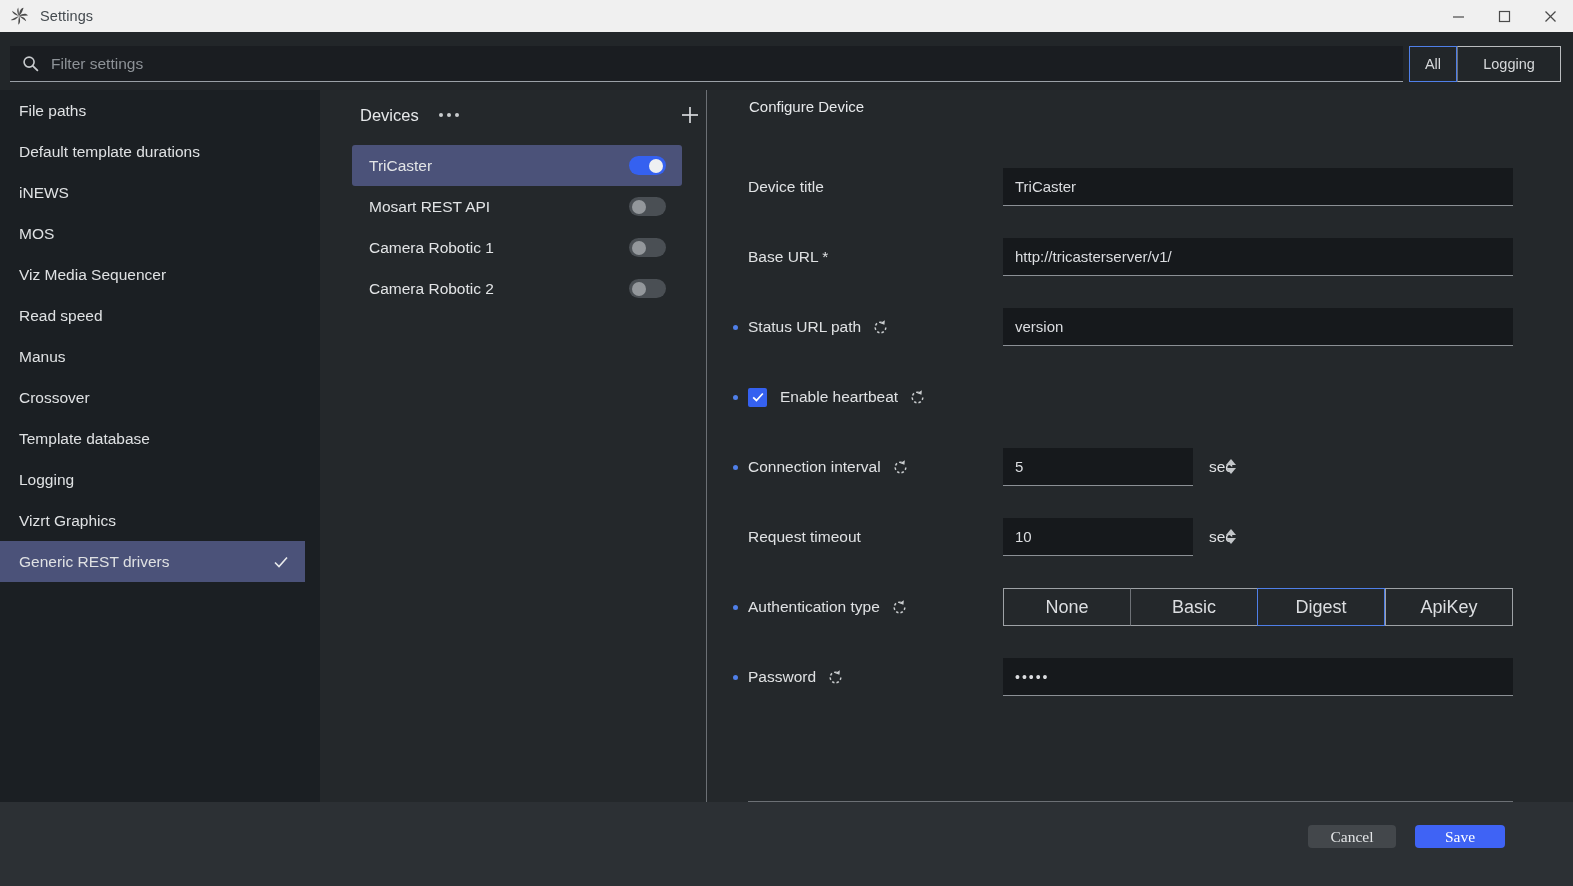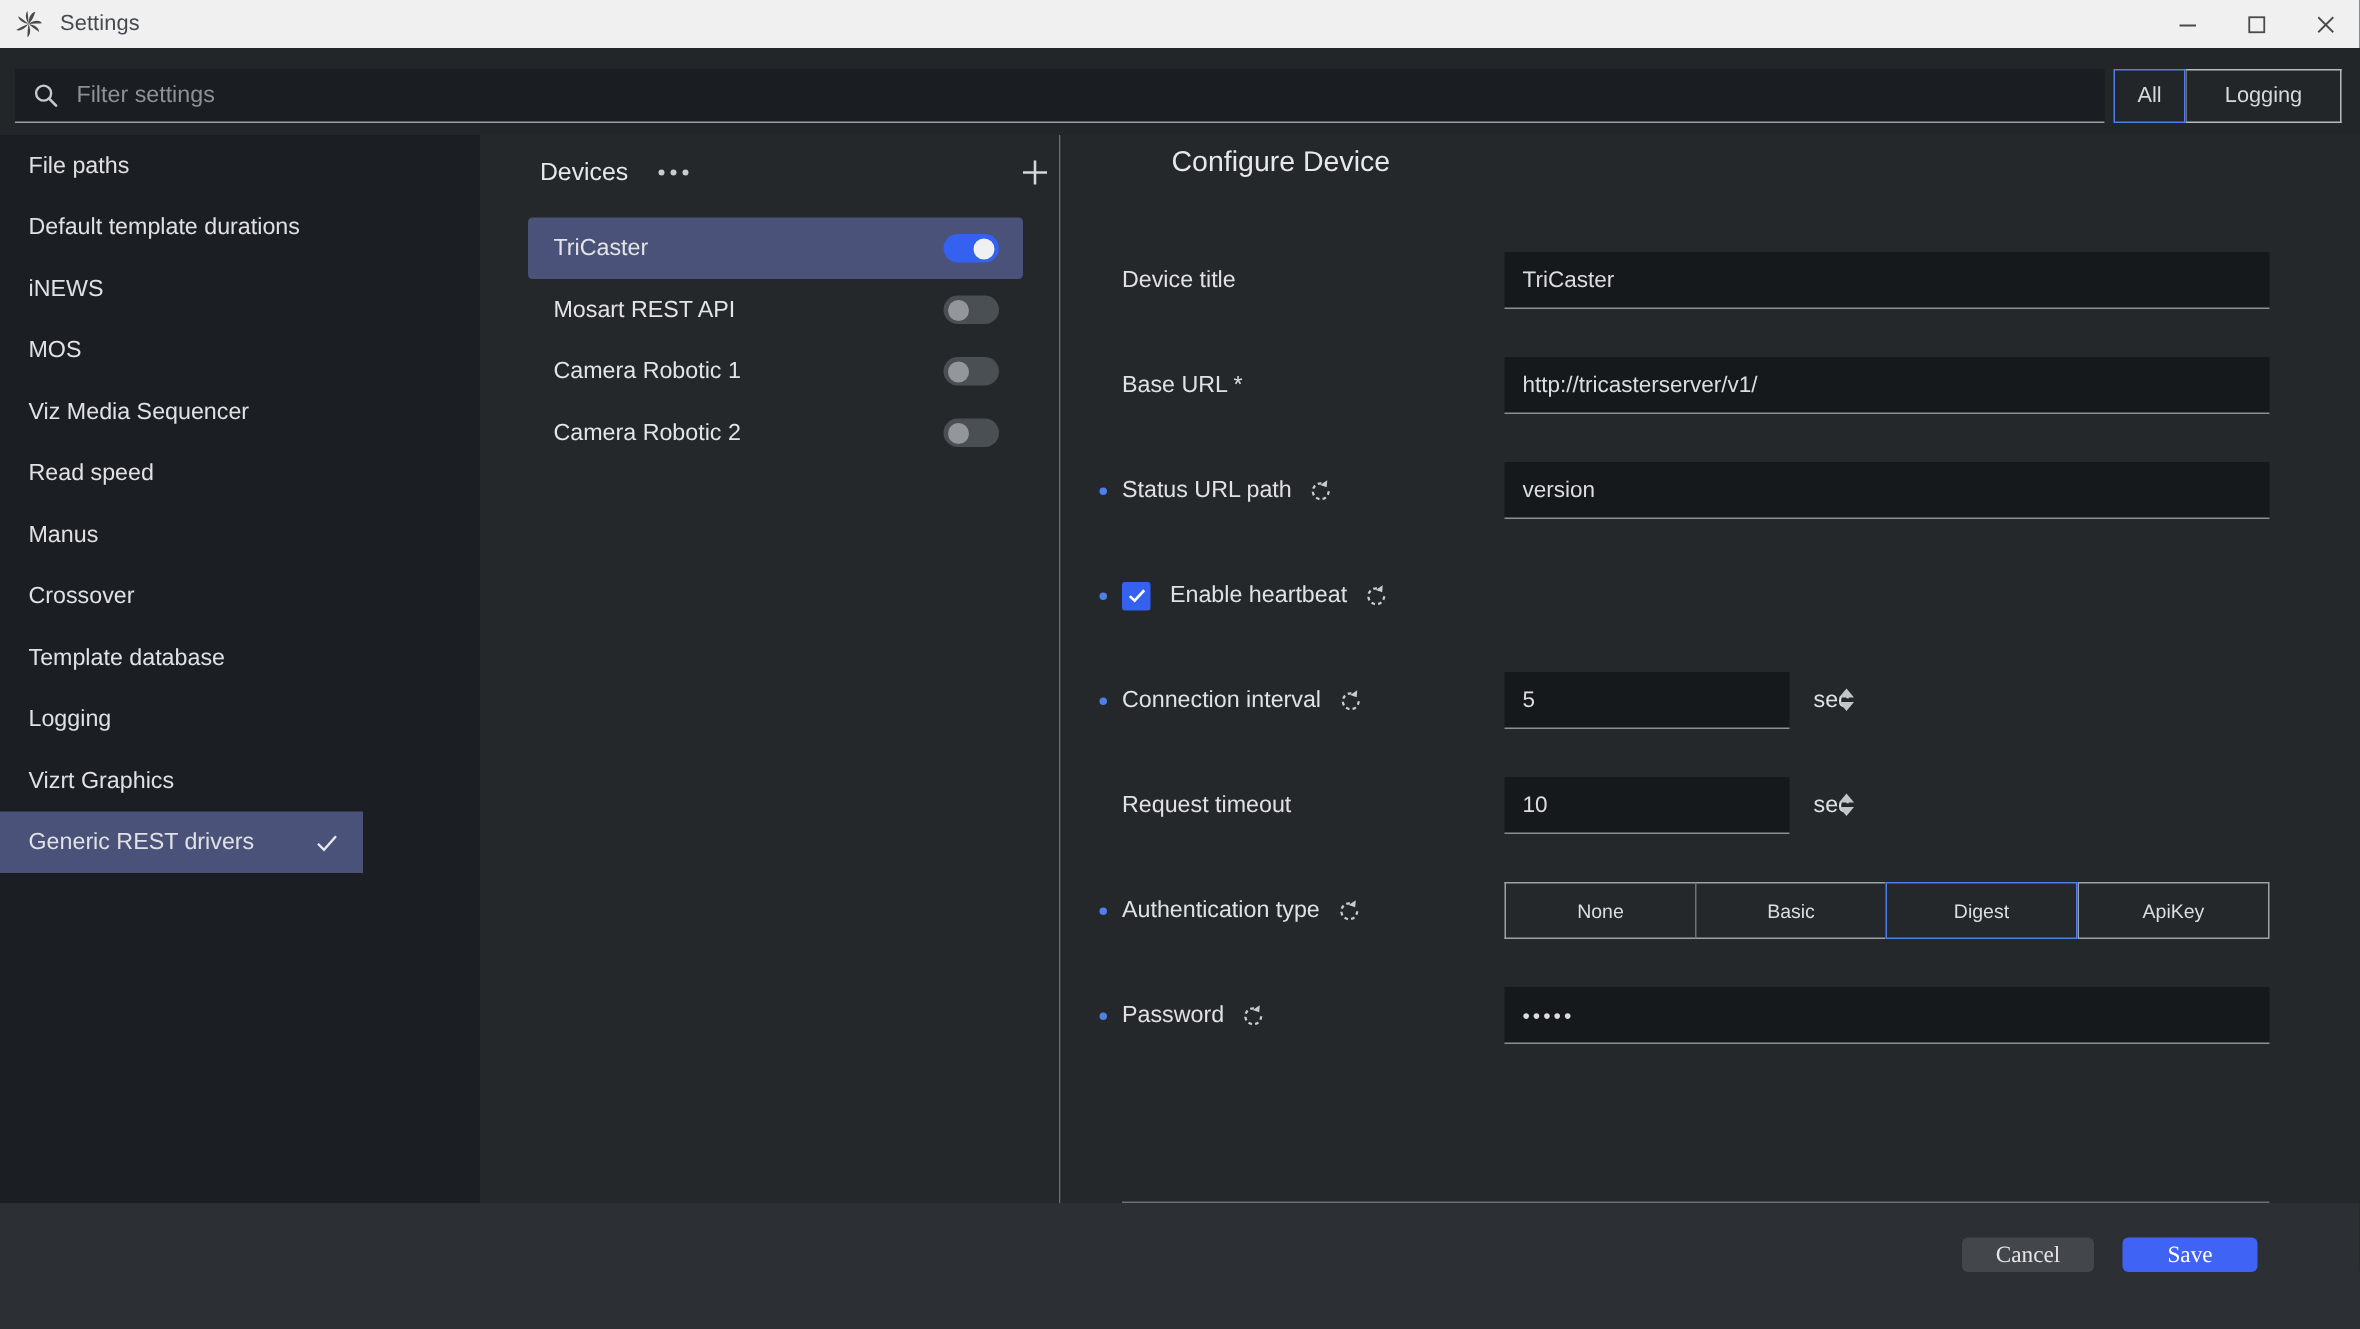--- a/index.html
+++ b/index.html
@@ -60,21 +60,21 @@
   .sidebar {
     position: absolute; left: 0; top: 90px; width: 320px; height: 712px;
     background: #1b1f23;
   }
   .side-item {
     height: 41px; display: flex; align-items: center;
     padding-left: 19px; font-size: 15.5px; color: #dfe1e3;
     white-space: nowrap;
   }
   .side-item.selected {
-    background: #4b5279; width: 242px; position: relative;
+    background: #4b5279; width: 305px; position: relative;
   }
   .side-check {
     position: absolute; right: 16px; top: 50%; transform: translateY(-50%);
     width: 16px; height: 16px;
   }
 
   
   .devices-col {
     position: absolute; left: 320px; top: 90px; width: 386px; height: 712px;
     background: #24282b;
@@ -111,21 +111,21 @@
     background: #6c7075;
   }
 
   
   .config {
     position: absolute; left: 707px; top: 90px; width: 866px; height: 712px;
     background: #24282b;
   }
   .config-title {
     position: absolute; left: 42px; top: 8px;
-    font-size: 19px; color: #e6e8ea; margin-left: 32px;
+    font-size: 15px; color: #e6e8ea;
   }
 
   .form { position: absolute; left: 0; top: 62px; width: 866px; }
   .frow {
     display: flex; align-items: center;
     height: 70px; padding-left: 26px;
   }
   .flabel {
     width: 270px; display: flex; align-items: center; flex: 0 0 auto;
     font-size: 15.5px; color: #dfe1e3; white-space: nowrap;
@@ -171,21 +171,21 @@
   .checkrow { display: flex; align-items: center; }
   .checkbox {
     width: 19px; height: 19px; background: #3561f0; border-radius: 2px;
     display: flex; align-items: center; justify-content: center; flex: 0 0 auto;
   }
   .check-label { margin-left: 13px; font-size: 15.5px; color: #dfe1e3; }
 
   .seg-auth { display: flex; height: 38px; width: 510px; }
   .seg-auth > div {
     flex: 1; display: flex; align-items: center; justify-content: center;
-    font-size: 13px; color: #dcdee1; background: #24282b;
+    font-size: 18px; color: #dcdee1; background: #24282b;
     border: 1px solid #9ea2a6; border-right: 0;
   }
   .seg-auth > div.sep-left { border-left: 1px solid #6e7277; }
   .seg-auth > div:last-child { border-right: 1px solid #9ea2a6; }
   .seg-auth > div.active {
     border: 1px solid #4f7fe8; border-right: 1px solid #4f7fe8;
     position: relative; z-index: 2;
   }
 
   .bottom-rule {

